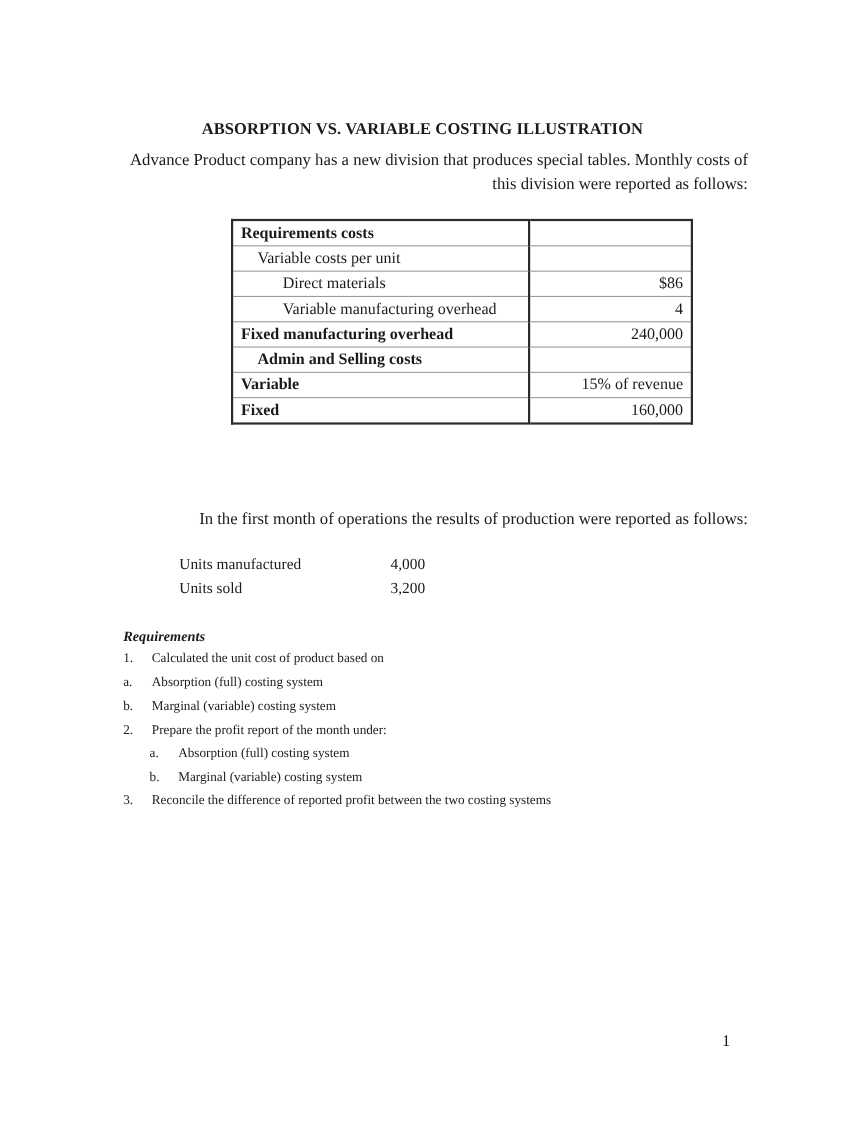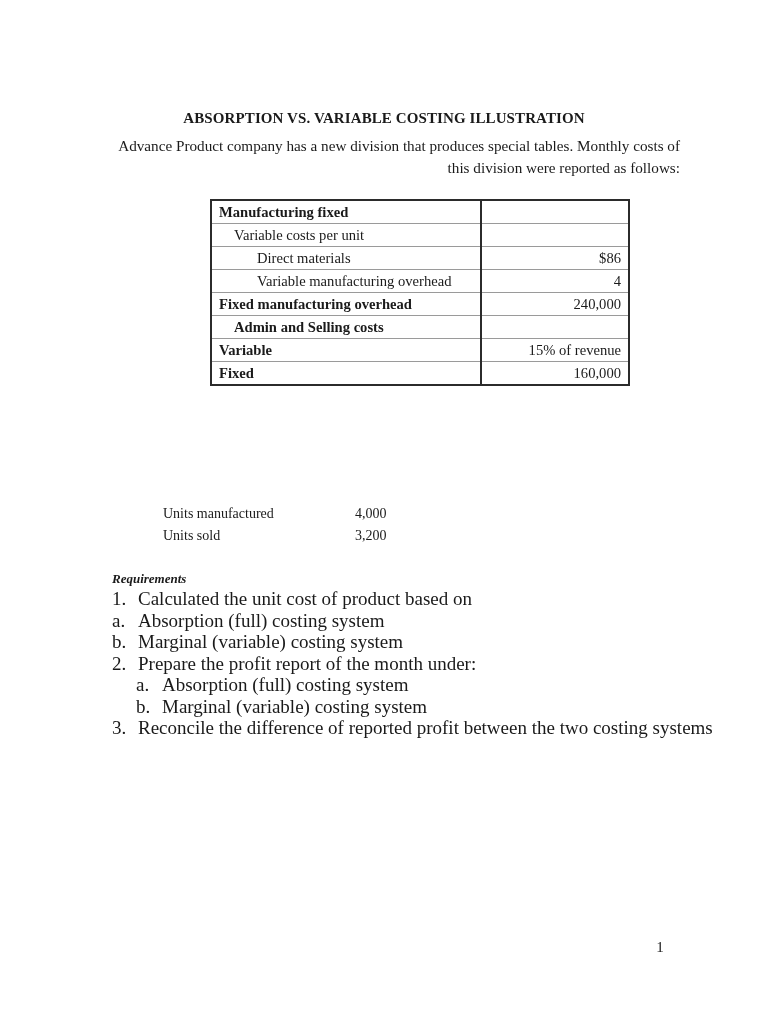--- a/index.html
+++ b/index.html
@@ -113,21 +113,21 @@
     font-size: 13px;
     font-weight: bold;
     font-style: italic;
     line-height: 21px;
   }
   .req-list {
     position: absolute;
     left: 112px;
     top: 588px;
     width: 560px;
-    font-size: 19px;
+    font-size: 12px;
     line-height: 21.5px;
   }
   .req-item {
     display: block;
     height: 21.5px;
     white-space: nowrap;
   }
   .req-item .marker {
     display: inline-block;
     width: 26px;
@@ -156,21 +156,21 @@
   <div class="para para-intro">Advance Product company has a new division that produces special tables. Monthly costs of this division were reported as follows:</div>
 
   <div class="cost-table-wrap">
     <table class="cost-table">
       <colgroup>
         <col class="c-label">
         <col class="c-value">
       </colgroup>
       <tbody>
         <tr>
-          <td class="al-left bold">Manufacturing fixed</td>
+          <td class="al-left bold">Requirements costs</td>
           <td class="val"></td>
         </tr>
         <tr>
           <td class="al-indent1">Variable costs per unit</td>
           <td class="val"></td>
         </tr>
         <tr>
           <td class="al-indent2">Direct materials</td>
           <td class="val">$86</td>
         </tr>
@@ -192,20 +192,21 @@
         </tr>
         <tr>
           <td class="al-center">Fixed</td>
           <td class="val">160,000</td>
         </tr>
       </tbody>
     </table>
   </div>
 
 
+  <div class="para para-results">In the first month of operations the results of production were reported as follows:</div>
 
   <div class="units-block">
     <span class="units-row">
       <span class="u-label">Units manufactured</span><span class="u-value">4,000</span>
     </span>
     <span class="units-row">
       <span class="u-label">Units sold</span><span class="u-value">3,200</span>
     </span>
   </div>
 

